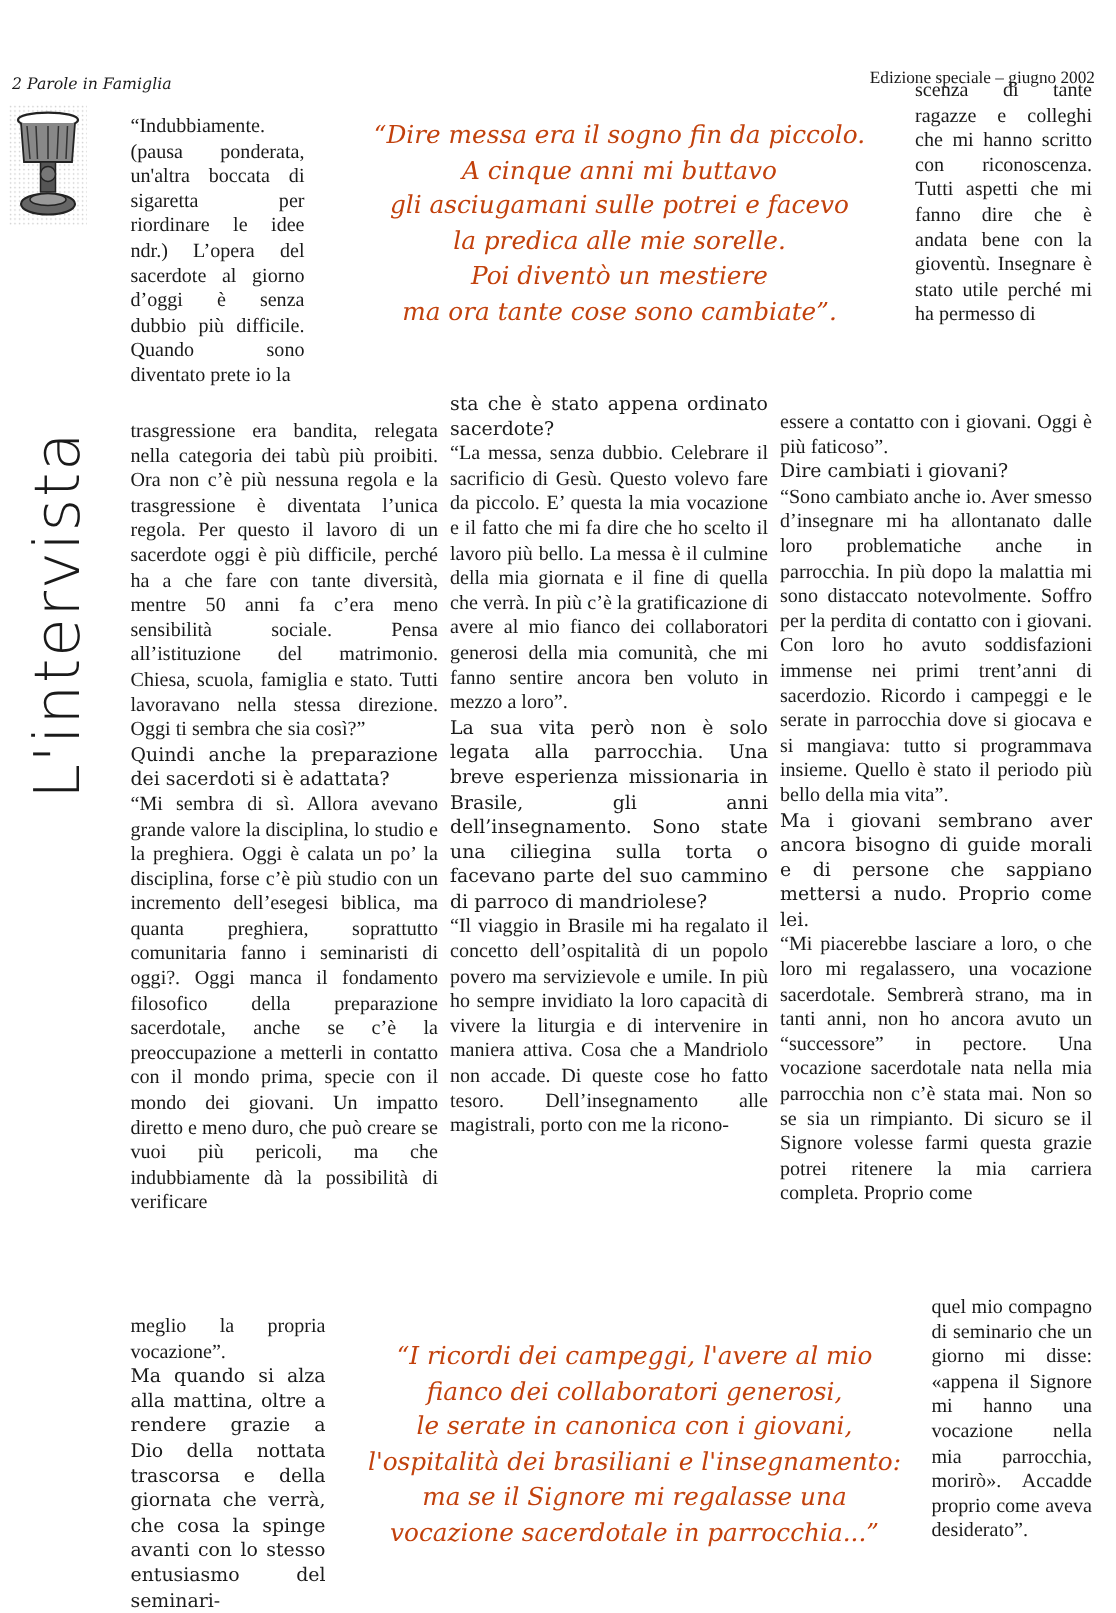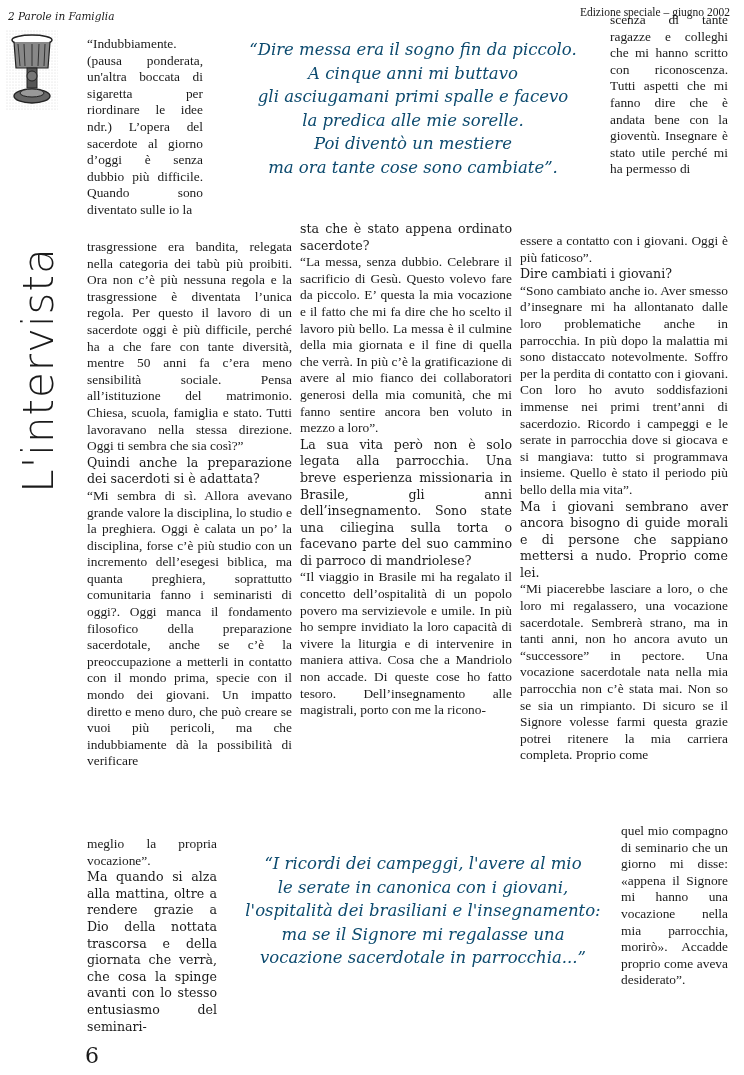--- a/index.html
+++ b/index.html
@@ -1,24 +1,24 @@
 <!DOCTYPE html>
 <html><head>
 <meta charset="utf-8">
 <style>
   html,body{margin:0;padding:0;background:#fff;}
   body{width:744px;height:1075px;position:relative;overflow:hidden;color:#1a1a1a;
        font-family:"DejaVu Serif","Liberation Serif",serif;}
-  .abs{position:absolute;}
+  .abs{position:absolute;margin-top:40px;}
   .masthead{left:8px;top:10px;font-family:"DejaVu Serif",serif;font-style:italic;font-size:10.5px;}
   .edition{right:14px;top:6px;font-size:11.5px;font-family:"Liberation Serif",serif;text-align:center;}
   .body{font-family:"Liberation Serif",serif;font-size:13.4px;line-height:16.6px;text-align:justify;hyphens:manual;}
   .body p{margin:0;}
   .body .q{font-weight:normal;font-family:"DejaVu Serif",serif;font-size:12.6px;line-height:16.6px;}
-  .pull{font-family:"DejaVu Serif",serif;font-style:italic;font-size:16.5px;line-height:23.5px;text-align:center;color:#0c4a6e;}
+  .pull{font-family:"DejaVu Serif",serif;font-style:italic;font-size:16.5px;line-height:23.5px;text-align:center;color:#c2410c;}
   .pull p{margin:0;}
   .vertical{left:8px;top:185px;width:60px;height:370px;}
   .vertical span{position:absolute;left:50%;top:50%;transform:translate(-50%,-50%) rotate(-90deg);
        font-family:"DejaVu Sans",sans-serif;font-size:42px;letter-spacing:1px;white-space:nowrap;font-weight:300;}
   .chalice{left:6px;top:30px;width:52px;height:80px;}
   .pagenum{left:85px;top:1043px;font-family:"DejaVu Serif",serif;font-size:22px;}
   .l{display:block;}
 </style>
 </head>
 <body>
@@ -44,36 +44,37 @@
   </svg>
 </div>
 
 <div class="abs vertical">
   <span>L'intervista</span>
 </div>
 
 <div class="abs pull" style="left:228px;top:38px;width:370px;">
   <p class="l">“Dire messa era il sogno fin da piccolo.</p>
   <p class="l">A cinque anni mi buttavo</p>
-  <p class="l">gli asciugamani primi spalle e facevo</p>
+  <p class="l">gli asciugamani sulle potrei e facevo</p>
   <p class="l">la predica alle mie sorelle.</p>
   <p class="l">Poi diventò un mestiere</p>
   <p class="l">ma ora tante cose sono cambiate”.</p>
 </div>
 
 <div class="abs pull" style="left:228px;top:852px;width:390px;">
   <p class="l">“I ricordi dei campeggi, l'avere al mio</p>
+  <p class="l">fianco dei collaboratori generosi,</p>
   <p class="l">le serate in canonica con i giovani,</p>
   <p class="l">l'ospitalità dei brasiliani e l'insegnamento:</p>
   <p class="l">ma se il Signore mi regalasse una</p>
   <p class="l">vocazione sacerdotale in parrocchia...”</p>
 </div>
 
 <div class="abs body" style="left:87px;top:36px;width:116px;">
-  <p>“Indubbiamente. (pausa ponderata, un'altra boccata di sigaretta per riordinare le idee ndr.) L’opera del sacerdote al giorno d’oggi è senza dubbio più difficile. Quando sono diventato sulle io la</p>
+  <p>“Indubbiamente. (pausa ponderata, un'altra boccata di sigaretta per riordinare le idee ndr.) L’opera del sacerdote al giorno d’oggi è senza dubbio più difficile. Quando sono diventato prete io la</p>
 </div>
 <div class="abs body" style="left:87px;top:239px;width:205px;">
   <p>trasgressione era bandita, relegata nella categoria dei tabù più proibiti. Ora non c’è più nessuna regola e la trasgressione è diventata l’unica regola. Per questo il lavoro di un sacerdote oggi è più difficile, perché ha a che fare con tante diversità, mentre 50 anni fa c’era meno sensibilità sociale. Pensa all’istituzione del matrimonio. Chiesa, scuola, famiglia e stato. Tutti lavoravano nella stessa direzione. Oggi ti sembra che sia così?”</p>
   <p class="q">Quindi anche la preparazione dei sacerdoti si è adattata?</p>
   <p>“Mi sembra di sì. Allora avevano grande valore la disciplina, lo studio e la preghiera. Oggi è calata un po’ la disciplina, forse c’è più studio con un incremento dell’esegesi biblica, ma quanta preghiera, soprattutto comunitaria fanno i seminaristi di oggi?. Oggi manca il fondamento filosofico della preparazione sacerdotale, anche se c’è la preoccupazione a metterli in contatto con il mondo prima, specie con il mondo dei giovani. Un impatto diretto e meno duro, che può creare se vuoi più pericoli, ma che indubbiamente dà la possibilità di verificare</p>
 </div>
 <div class="abs body" style="left:87px;top:836px;width:130px;">
   <p>meglio la propria vocazione”.</p>
   <p class="q">Ma quando si alza alla mattina, oltre a rendere grazie a Dio della nottata trascorsa e della giornata che verrà, che cosa la spinge avanti con lo stesso entusiasmo del seminari-</p>
 </div>

